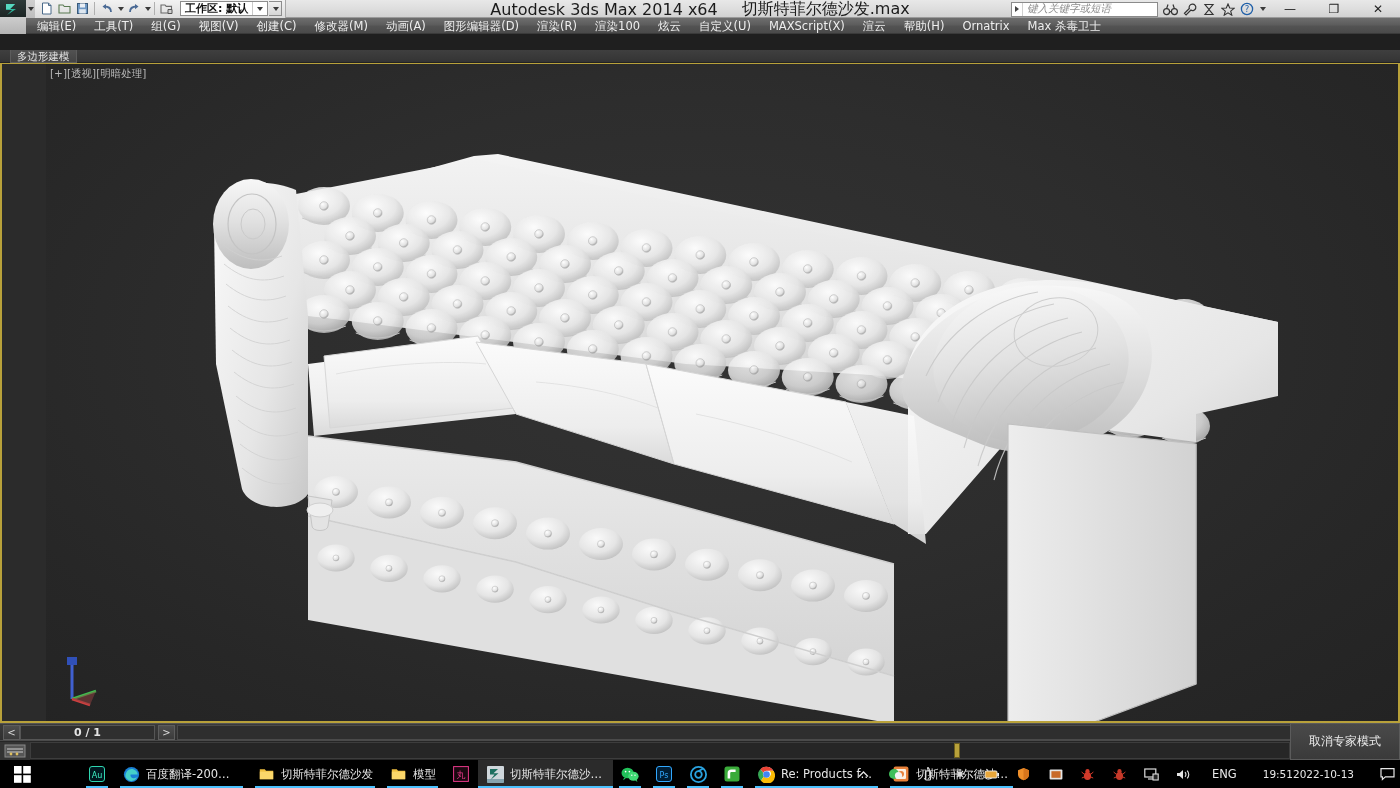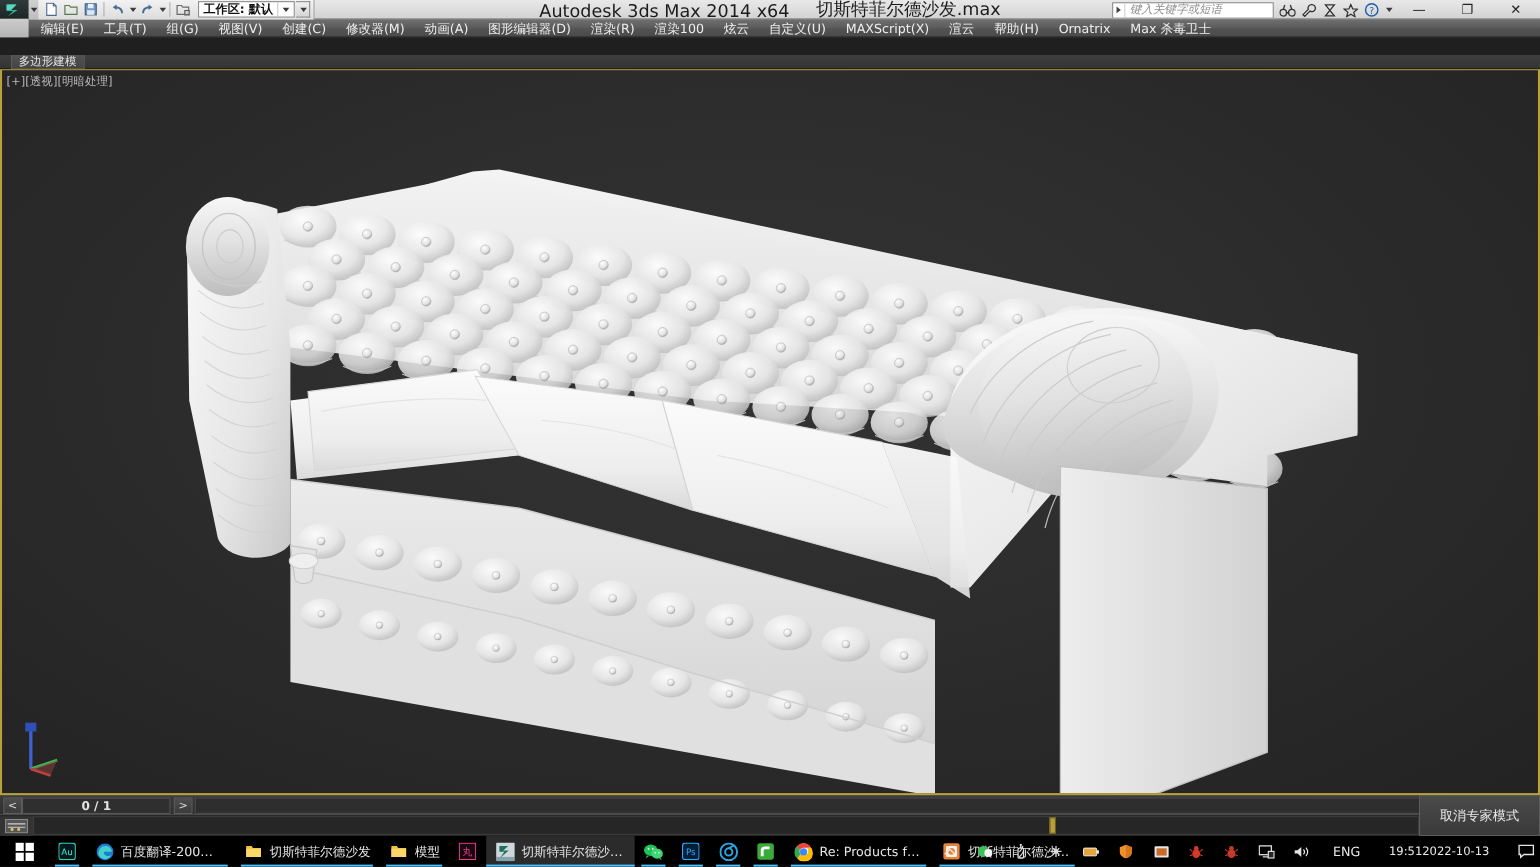--- a/index.html
+++ b/index.html
@@ -121,20 +121,21 @@
   
   .viewport-outer{
     position:absolute; left:0; top:63px; width:1400px; height:660px;
     background:#2b2b2b;
     border:2px solid #b8a13a;
     border-top-width:1px;
   }
   .viewport{
     position:absolute; inset:0; overflow:hidden;
     background: radial-gradient(ellipse at 48% 42%, #333333 0%, #2d2d2d 45%, #272727 75%, #232323 100%);
+    margin-left: 44px;
   }
   .vp-label{
     position:absolute; left:4px; top:3px;
     font-size:10.5px; color:#b9b9b9; letter-spacing:0px; white-space:nowrap;
     font-family:"DejaVu Sans","Liberation Sans",sans-serif;
   }
   .axis-gizmo{ position:absolute; left:10px; bottom:14px; width:46px; height:52px; }
 
   
   .sofa{ position:absolute; left:0; top:0; width:1400px; height:660px; }
@@ -172,21 +173,21 @@
     position:absolute; right:0; top:723px; width:110px; height:37px;
     background:linear-gradient(180deg,#4a4a4a,#3a3a3a);
     border:1px solid #5b5b5b;
     display:flex;align-items:center;justify-content:center;
     font-size:12px;color:#eaeaea;
   }
 
   
   .taskbar{
     position:absolute;left:0;top:760px;width:1400px;height:28px;
-    background:#000000; display:flex; align-items:center;
+    background:#000000; display:flex; align-items:center;gap:36px;
   }
   .tb-start{ width:44px;height:28px;display:flex;align-items:center;justify-content:center; }
   .tb-item{
     height:28px; display:flex; align-items:center; gap:6px; padding:0 8px;
     color:#e6e6e6; font-size:11.5px; position:relative; max-width:135px;
   }
   .tb-item .lbl{ white-space:nowrap; overflow:hidden; text-overflow:ellipsis; }
   .tb-item.active{ background:#2b2b2b; }
   .tb-item.active::after{ content:""; position:absolute; left:0; right:0; bottom:0; height:2px; background:#4cc2ff; }
   .tb-item.open::after{ content:""; position:absolute; left:6px; right:6px; bottom:0; height:2px; background:#4cc2ff; }

